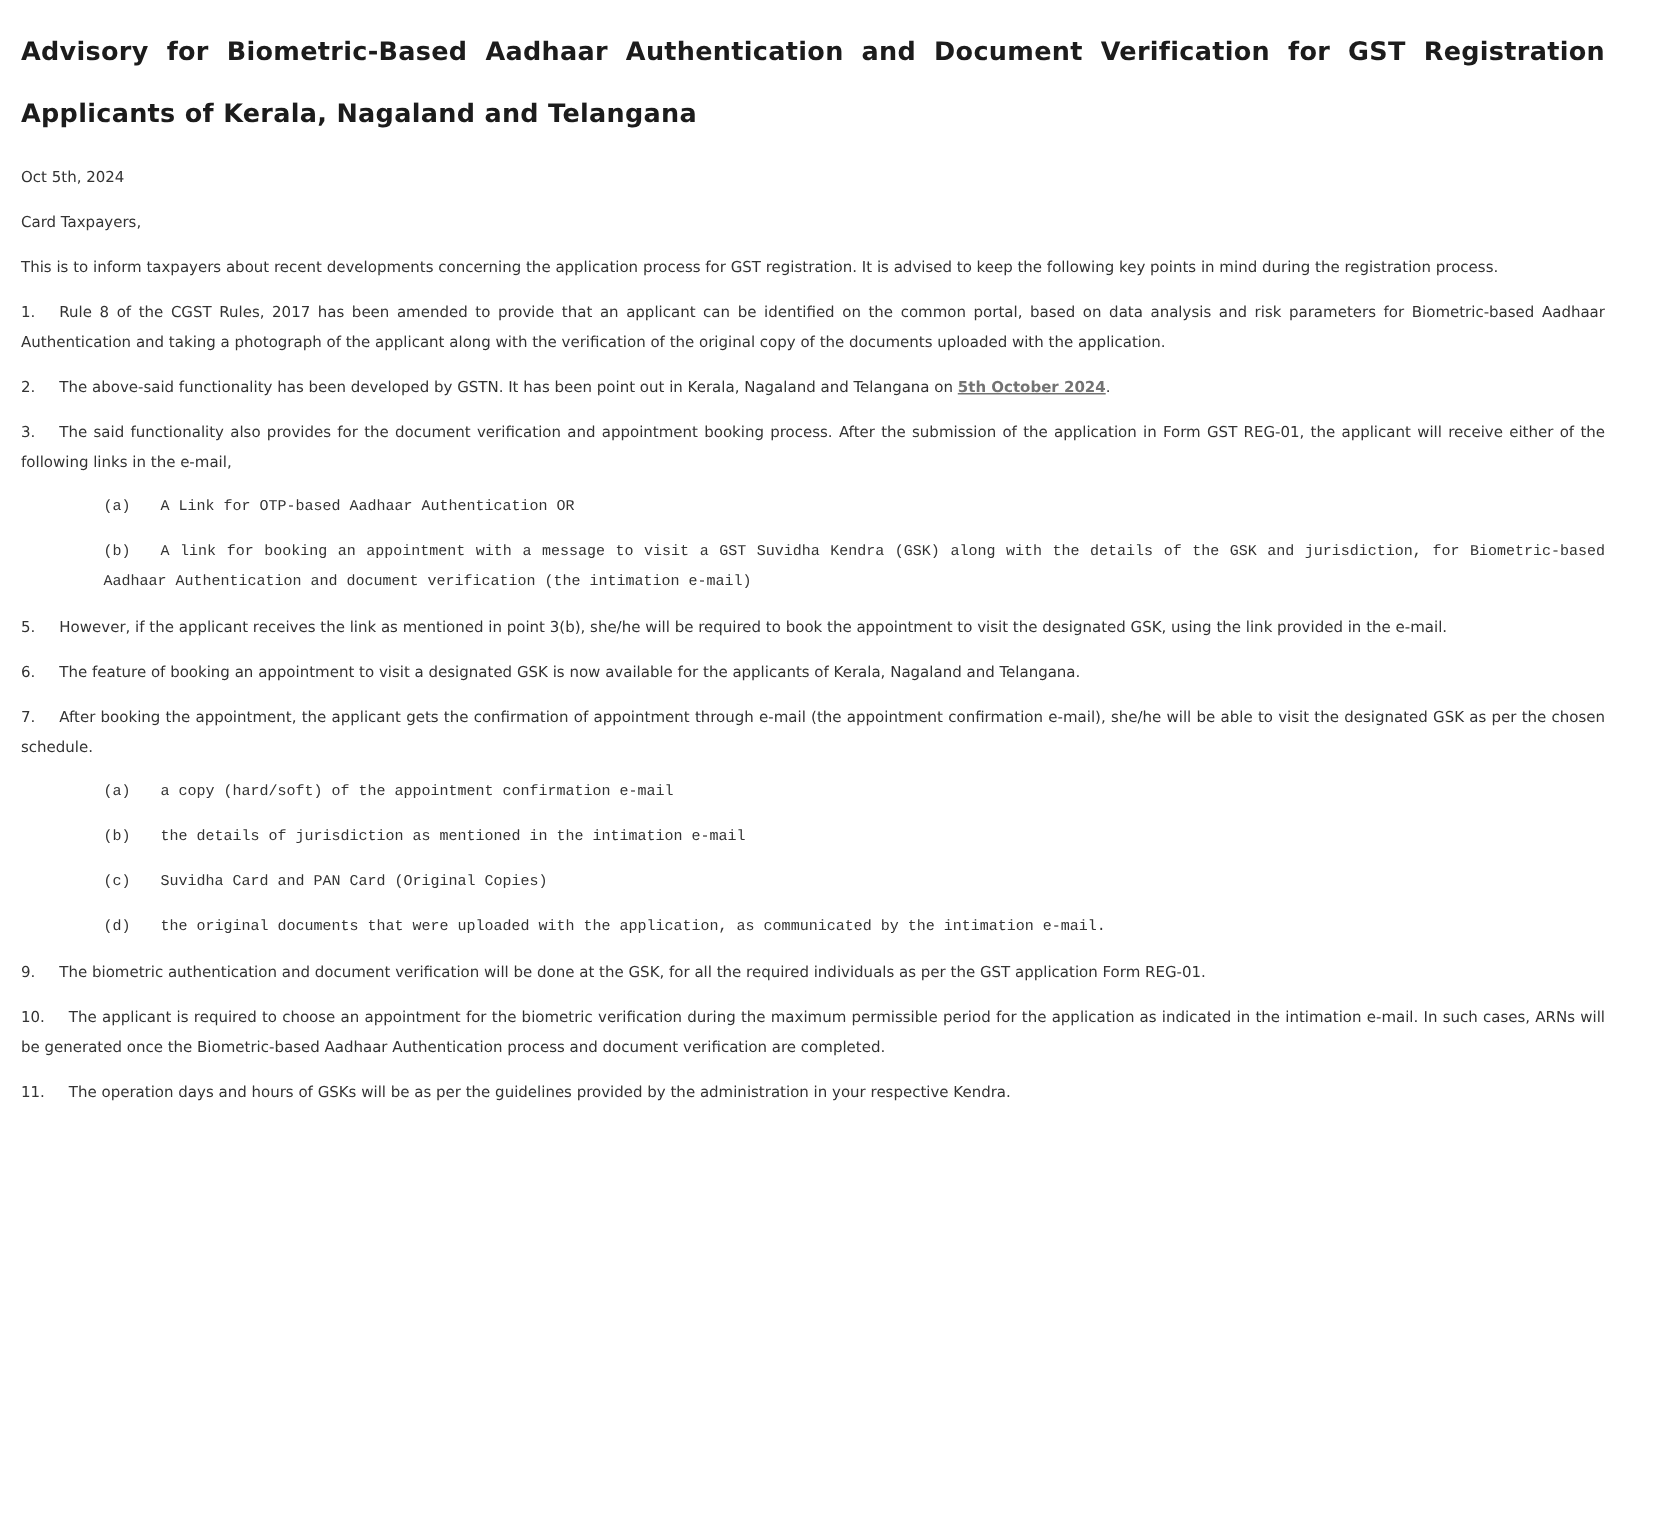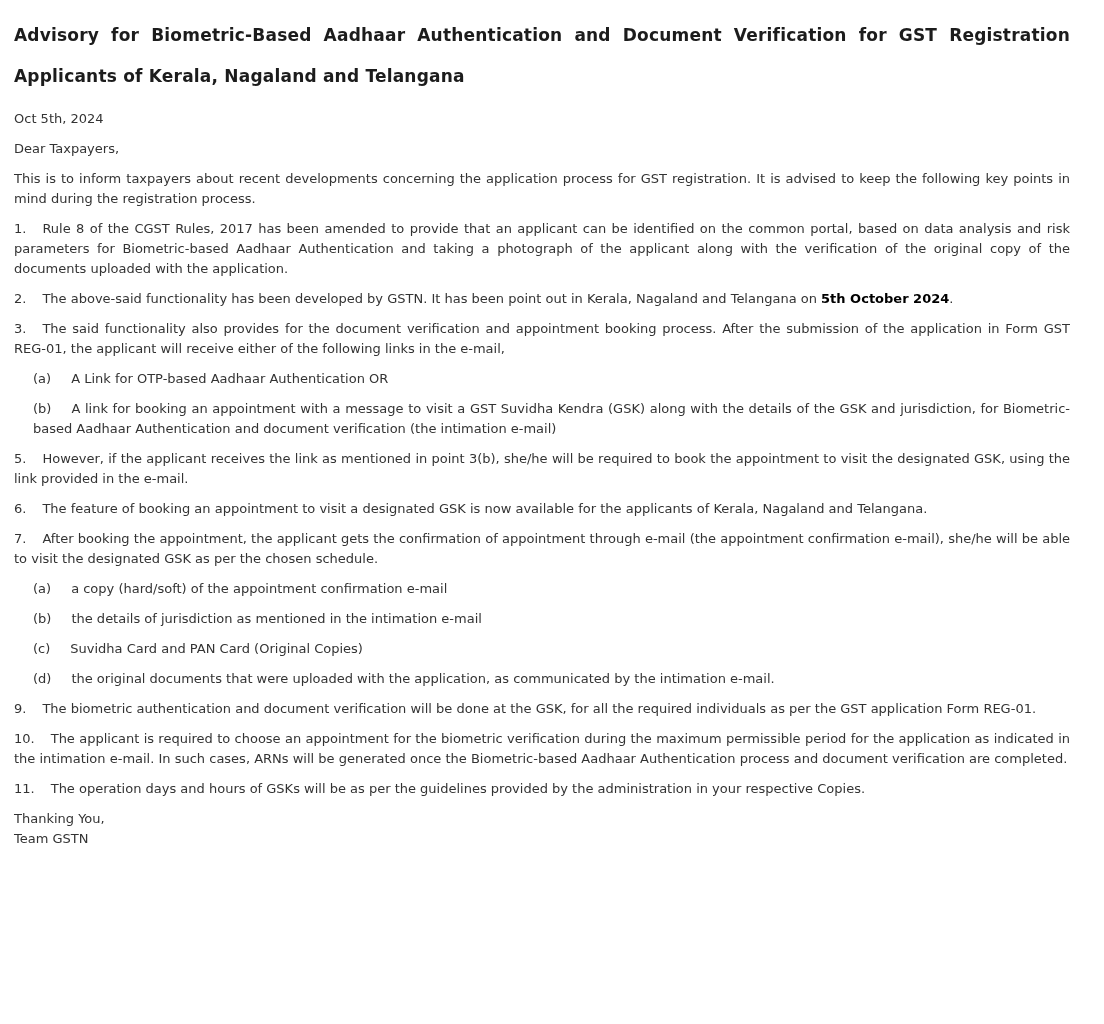--- a/index.html
+++ b/index.html
@@ -21,73 +21,71 @@
     margin: 0 0 12px 0;
     font-size: 17px;
     font-weight: bold;
     color: #1c1c1c;
     line-height: 41px;
     text-align: justify;
     letter-spacing: 0.2px;
   }
   .para {
     margin: 0 0 10px 0;
-    font-size: 13px;
+    font-size: 10px;
     line-height: 20px;
     text-align: justify;
   }
   .single {
     text-align: left;
   }
   .num {
     margin-right: 16px;
   }
   .sub-point {
-    margin-left: 19px;
+    margin-left: 55px;
+    font-family: Liberation Mono, monospace;
   }
   .sub-point .num {
     margin-right: 20px;
   }
   .closing {
     font-size: 13px;
     line-height: 20px;
     margin-top: 10px;
   }
   strong {
     font-weight: bold;
-    color: #000000;
+    color: #737373;
+    text-decoration: underline;
   }
 </style>
 </head>
 <body>
 
 <main>
   <h1>Advisory for Biometric-Based Aadhaar Authentication and Document Verification for GST Registration Applicants of Kerala, Nagaland and Telangana</h1>
 
   <p class="para single">Oct 5th, 2024</p>
 
-  <p class="para single">Dear Taxpayers,</p>
+  <p class="para single">Card Taxpayers,</p>
 
   <p class="para">This is to inform taxpayers about recent developments concerning the application process for GST registration. It is advised to keep the following key points in mind during the registration process.</p>
 
   <div id="points-list">
       <p class="para point"><span class="num">1.</span><span>Rule 8 of the CGST Rules, 2017 has been amended to provide that an applicant can be identified on the common portal, based on data analysis and risk parameters for Biometric-based Aadhaar Authentication and taking a photograph of the applicant along with the verification of the original copy of the documents uploaded with the application.</span></p>
       <p class="para point"><span class="num">2.</span><span>The above-said functionality has been developed by GSTN. It has been point out in Kerala, Nagaland and Telangana on </span><strong>5th October 2024</strong><span>.</span></p>
       <p class="para point"><span class="num">3.</span><span>The said functionality also provides for the document verification and appointment booking process. After the submission of the application in Form GST REG-01, the applicant will receive either of the following links in the e-mail,</span></p>
       <p class="para sub-point"><span class="num">(a)</span><span>A Link for OTP-based Aadhaar Authentication OR</span></p>
       <p class="para sub-point"><span class="num">(b)</span><span>A link for booking an appointment with a message to visit a GST Suvidha Kendra (GSK) along with the details of the GSK and jurisdiction, for Biometric-based Aadhaar Authentication and document verification (the intimation e-mail)</span></p>
       <p class="para point"><span class="num">5.</span><span>However, if the applicant receives the link as mentioned in point 3(b), she/he will be required to book the appointment to visit the designated GSK, using the link provided in the e-mail.</span></p>
       <p class="para point"><span class="num">6.</span><span>The feature of booking an appointment to visit a designated GSK is now available for the applicants of Kerala, Nagaland and Telangana.</span></p>
       <p class="para point"><span class="num">7.</span><span>After booking the appointment, the applicant gets the confirmation of appointment through e-mail (the appointment confirmation e-mail), she/he will be able to visit the designated GSK as per the chosen schedule.</span></p>
       <p class="para sub-point"><span class="num">(a)</span><span>a copy (hard/soft) of the appointment confirmation e-mail</span></p>
       <p class="para sub-point"><span class="num">(b)</span><span>the details of jurisdiction as mentioned in the intimation e-mail</span></p>
       <p class="para sub-point"><span class="num">(c)</span><span>Suvidha Card and PAN Card (Original Copies)</span></p>
       <p class="para sub-point"><span class="num">(d)</span><span>the original documents that were uploaded with the application, as communicated by the intimation e-mail.</span></p>
       <p class="para point"><span class="num">9.</span><span>The biometric authentication and document verification will be done at the GSK, for all the required individuals as per the GST application Form REG-01.</span></p>
       <p class="para point"><span class="num">10.</span><span>The applicant is required to choose an appointment for the biometric verification during the maximum permissible period for the application as indicated in the intimation e-mail. In such cases, ARNs will be generated once the Biometric-based Aadhaar Authentication process and document verification are completed.</span></p>
-      <p class="para point"><span class="num">11.</span><span>The operation days and hours of GSKs will be as per the guidelines provided by the administration in your respective Copies.</span></p>
+      <p class="para point"><span class="num">11.</span><span>The operation days and hours of GSKs will be as per the guidelines provided by the administration in your respective Kendra.</span></p>
     </div>
 
-  <div class="closing">
-    <div>Thanking You,</div>
-    <div>Team GSTN</div>
-  </div>
 </main>
 
 </body></html>

